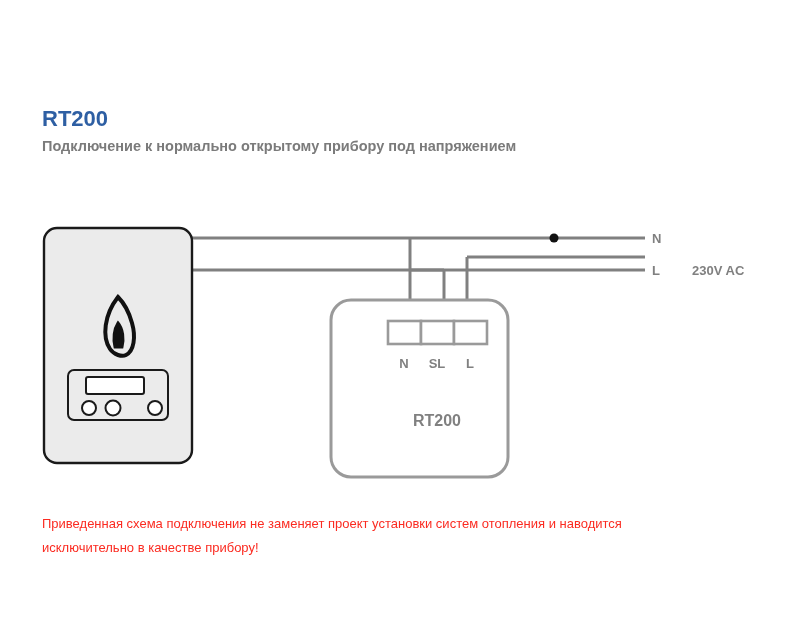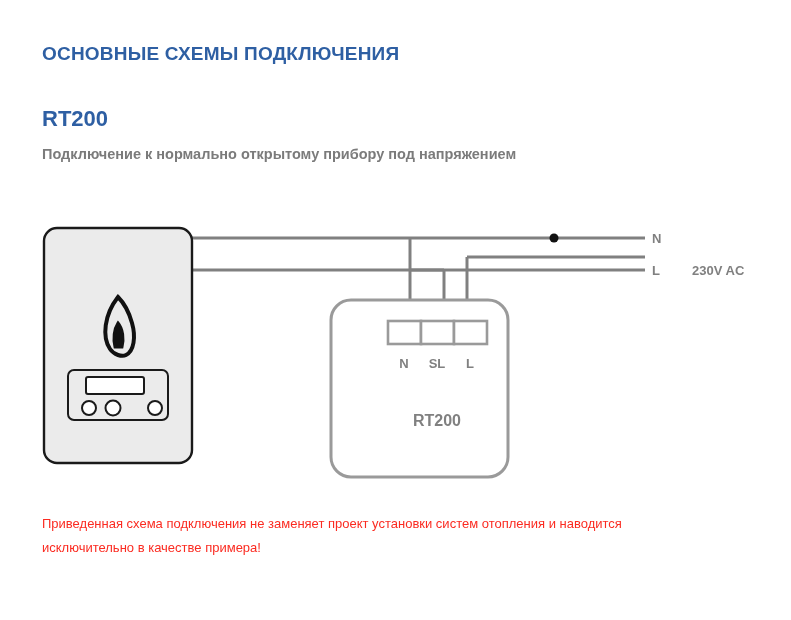--- a/index.html
+++ b/index.html
@@ -39,21 +39,21 @@
     white-space: nowrap;
   }
   .desc-line {
     position: absolute;
     left: 42px;
     font-size: 14.5px;
     font-weight: bold;
     color: #7b7b7b;
     white-space: nowrap;
   }
-  #desc-ru { top: 146px; }
+  #desc-ru { top: 138px; }
   #desc-en { top: 170px; }
 
   .note-line {
     position: absolute;
     left: 42px;
     font-size: 13px;
     color: #fb2b21;
     white-space: nowrap;
   }
   #note-1 { top: 516px; }
@@ -75,21 +75,20 @@
   .term-label { font-size: 13px; }
   .rail-label { font-size: 13px; }
   .volt-label { font-size: 13px; }
   .device-label { font-size: 16px; }
 </style>
 </head>
 <body>
 
 <div class="page">
 
-  <h1 id="main-title">ОСНОВНЫЕ СХЕМЫ ПОДКЛЮЧЕНИЯ</h1>
 
   <h2 id="model-title">RT200</h2>
 
   <div class="desc-line" id="desc-ru">Подключение к нормально открытому прибору под напряжением</div>
 
   <svg id="diagram-svg" viewBox="0 0 791 290">
 
     <g stroke="#808080" stroke-width="3" fill="none" stroke-linecap="butt">
 
       <line x1="190" y1="33" x2="645" y2="33"></line>
@@ -141,15 +140,15 @@
 
       <text class="svg-label device-label" x="437" y="221" text-anchor="middle">RT200</text>
     </g>
 
     <text class="svg-label rail-label" x="652" y="38">N</text>
     <text class="svg-label rail-label" x="652" y="70">L</text>
     <text class="svg-label volt-label" x="692" y="70">230V AC</text>
   </svg>
 
   <div class="note-line" id="note-1">Приведенная схема подключения не заменяет проект установки систем отопления и наводится</div>
-  <div class="note-line" id="note-2">исключительно в качестве примера!</div>
+  <div class="note-line" id="note-2">исключительно в качестве прибору!</div>
 
 </div>
 
 </body></html>

